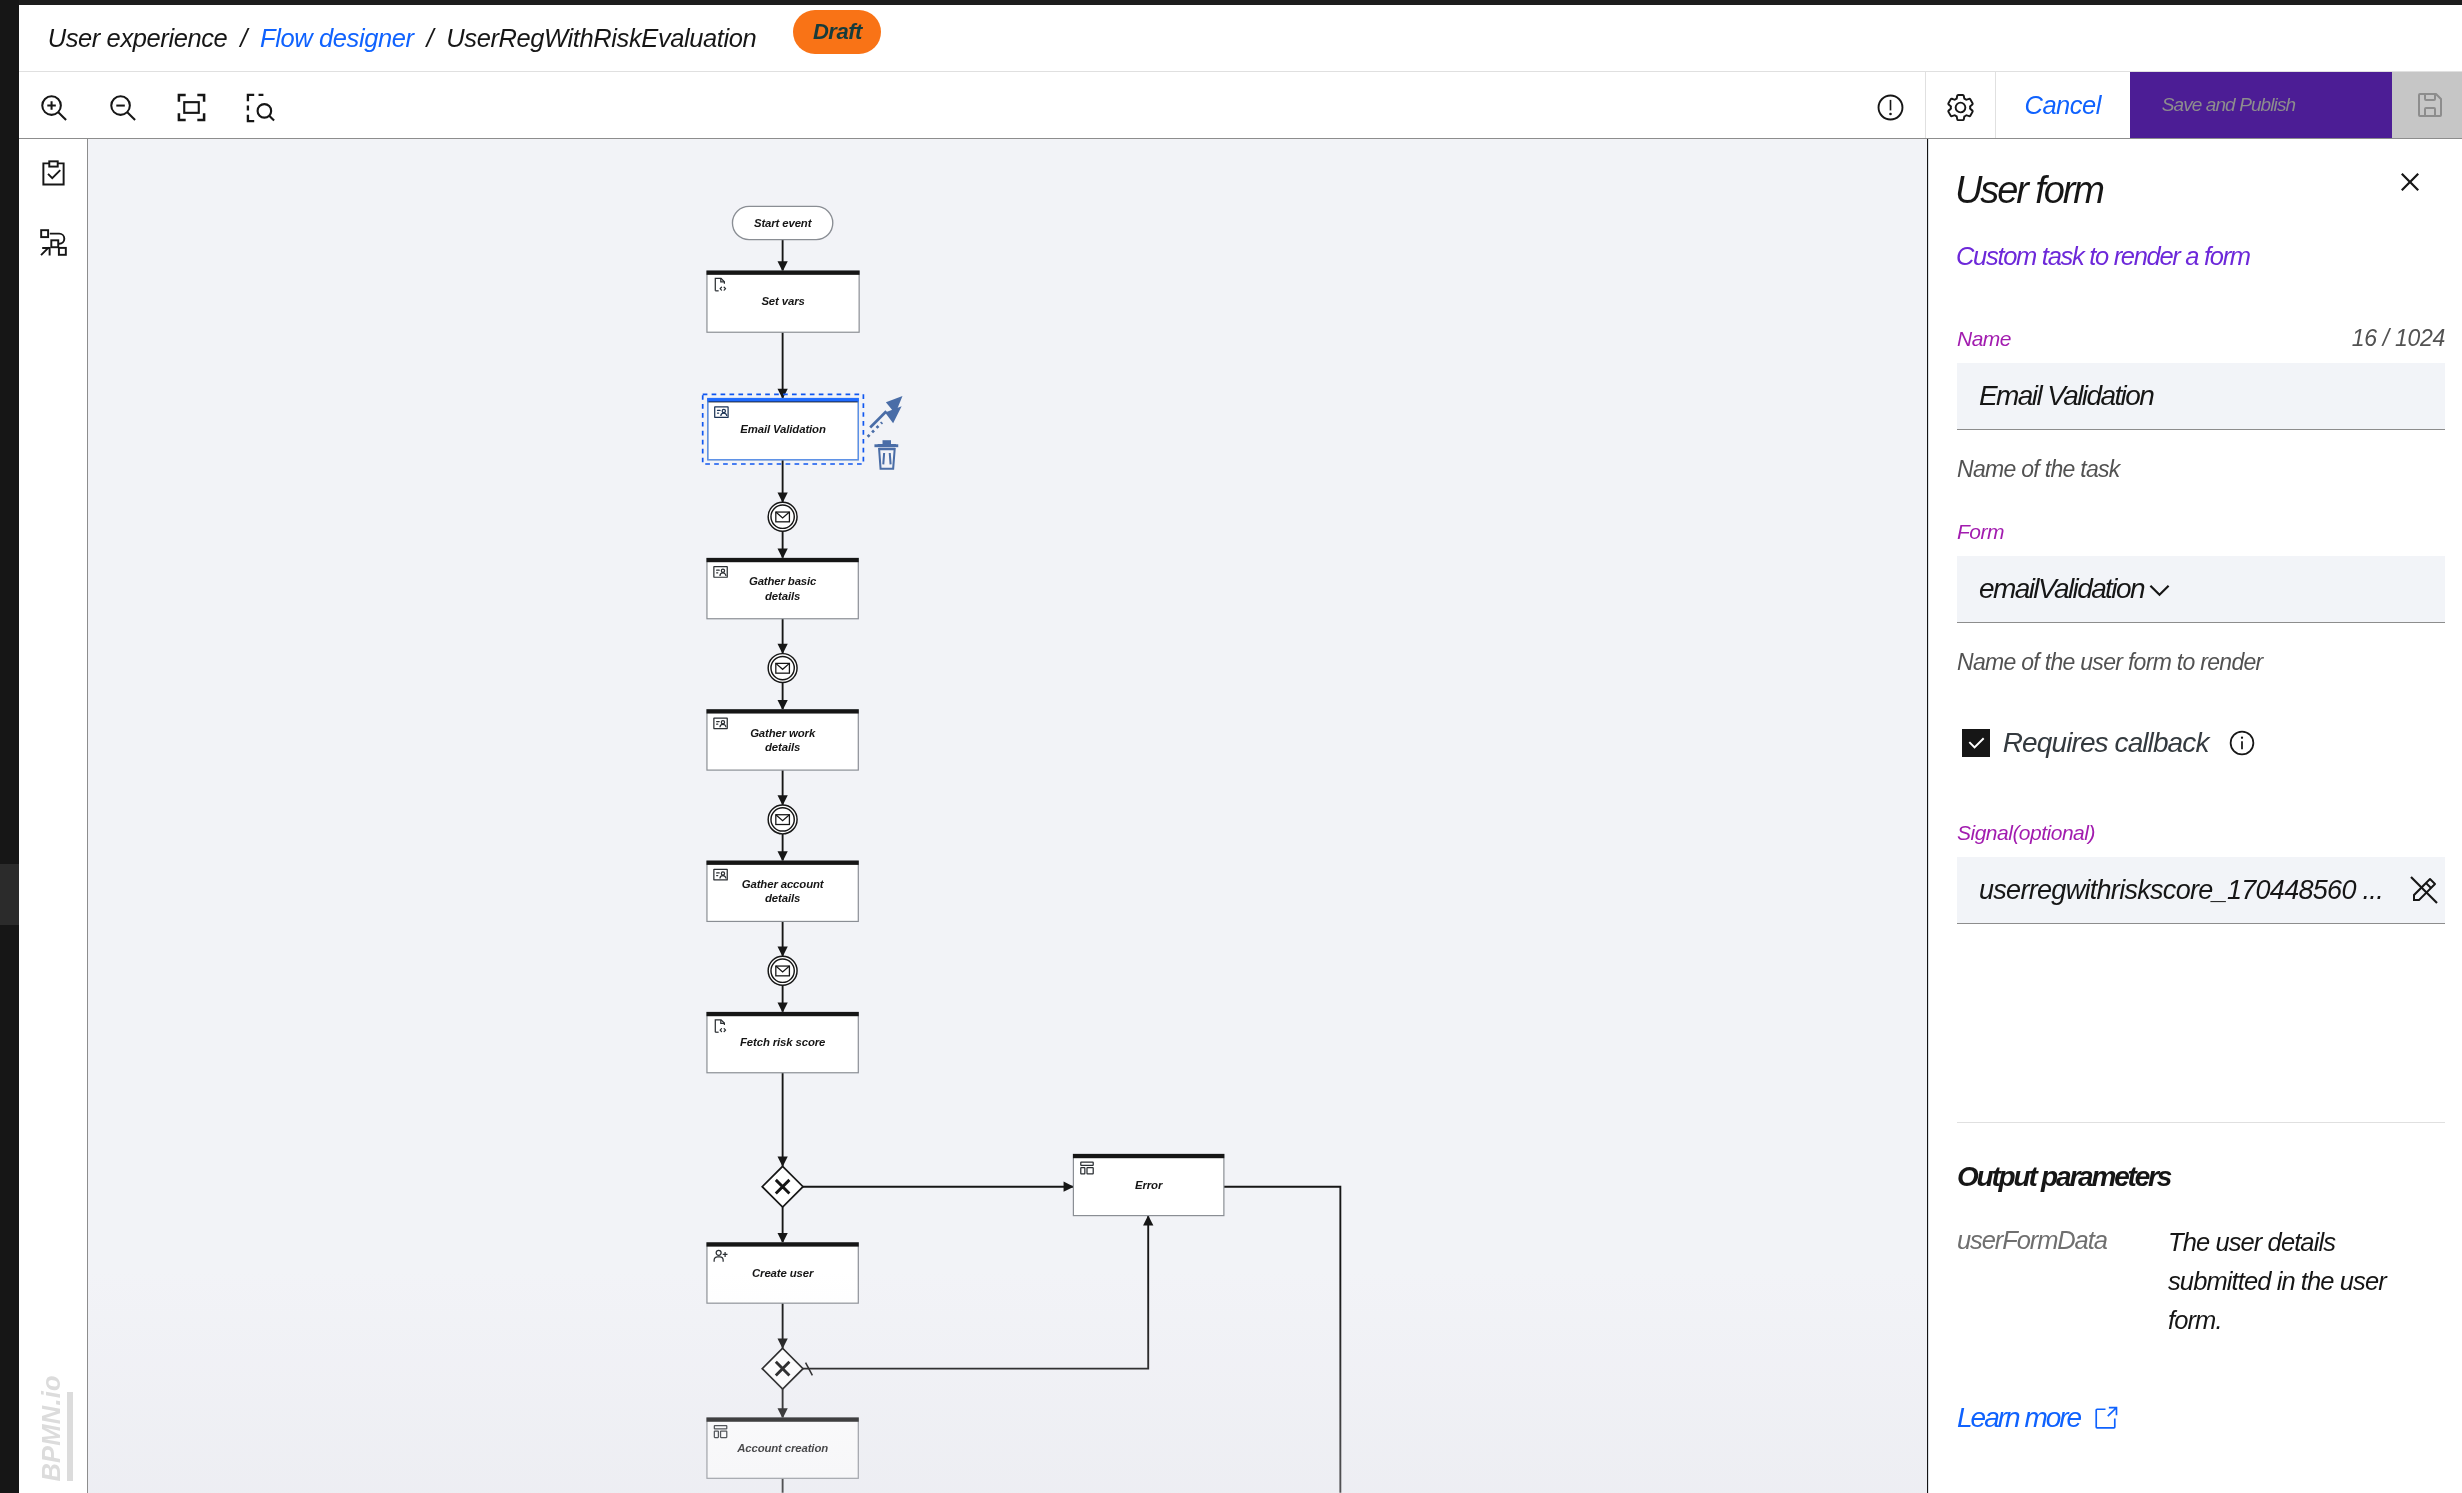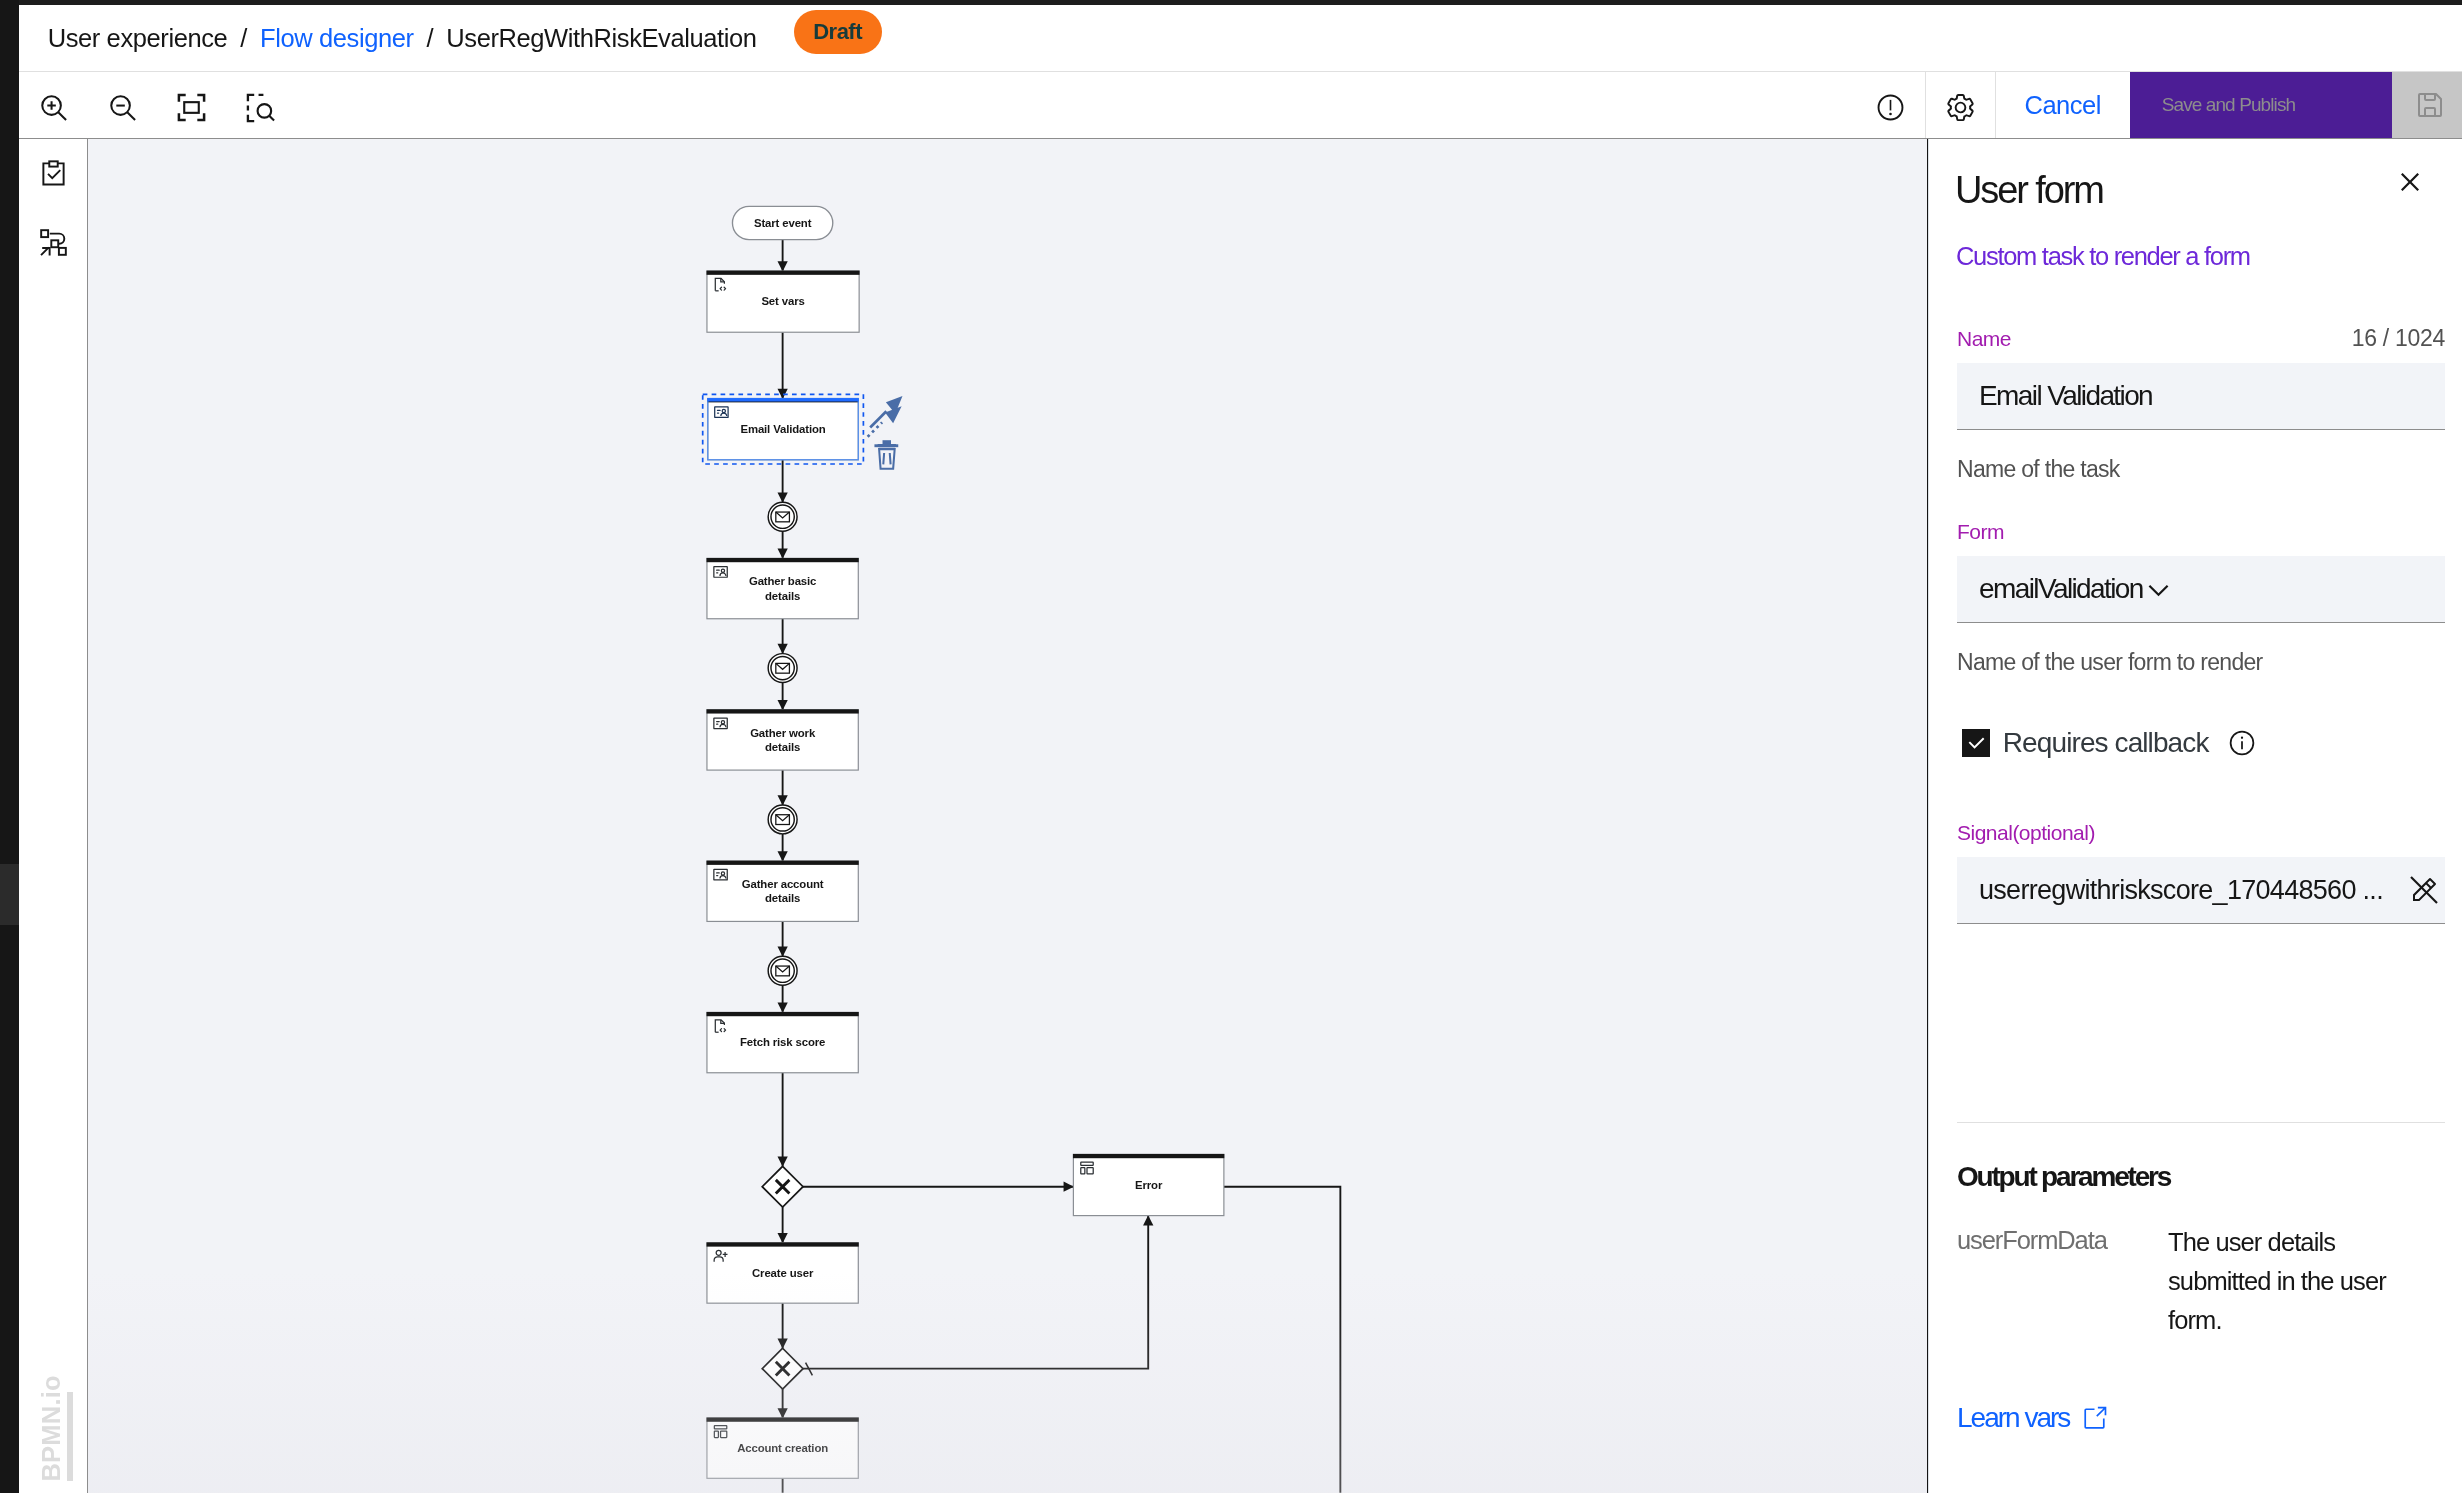--- a/index.html
+++ b/index.html
@@ -1,18 +1,18 @@
 <!DOCTYPE html>
 <html style="font-size:13.6px"><head>
 <meta charset="utf-8">
 <style>
   *{box-sizing:border-box;margin:0;padding:0}
   html,body{width:2462px;height:1493px;overflow:hidden;}
   body{font-family:"Liberation Sans",sans-serif;background:#141414;-webkit-font-smoothing:antialiased;}
-  #root{position:absolute;left:0;top:0;width:2462px;height:1493px;}
+  #root{position:absolute;left:0;top:0;width:2462px;height:1493px;font-style:italic;}
 
   
   .app-shell{position:absolute;left:0;top:0;width:2462px;height:1493px;overflow:hidden;}
   .strip-left{position:absolute;left:0;top:0;width:18.7px;height:1493px;background:#161616;}
   .strip-scroll{position:absolute;left:0;top:864px;width:18.7px;height:61px;background:#2b2b2b;}
   .strip-top{position:absolute;left:0;top:0;width:2462px;height:5.1px;background:#1d1d1d;}
 
   
   .bc-bar{position:absolute;left:18.7px;top:5.1px;width:2444px;height:67px;background:#fff;border-bottom:0.9px solid #e0e0e0;}
   .bc-inner{position:absolute;left:29px;top:0;height:66px;display:flex;align-items:center;gap:0px;}
@@ -419,21 +419,21 @@
 
     <div class="sec-hr" style="position:absolute;left:28px;top:983px;width:488px;"></div>
     <div class="sec-title" style="position:absolute;left:28px;top:1022px;">Output parameters</div>
 
     <div style="position:absolute;left:28px;top:1084px;width:488px;display:flex;">
       <div class="op-key" style="width:211px;flex:0 0 211px">userFormData</div>
       <div class="op-val" style="width:234px">The user details submitted in the user form.</div>
     </div>
 
     <div class="learn" style="position:absolute;left:28px;top:1263px;">
-      <span>Learn vars</span>
+      <span>Learn more</span>
       <svg width="27" height="27" viewBox="0 0 32 32">
         <path d="M26 28H6a2 2 0 0 1-2-2V6a2 2 0 0 1 2-2h10v2H6v20h20V16h2v10a2 2 0 0 1-2 2" fill="#0f62fe"></path>
         <path d="M20 2v2h6.586L18 12.586 19.414 14 28 5.414V12h2V2z" fill="#0f62fe"></path>
       </svg>
     </div>
   </div>
 
  </div>
 </div>
 

